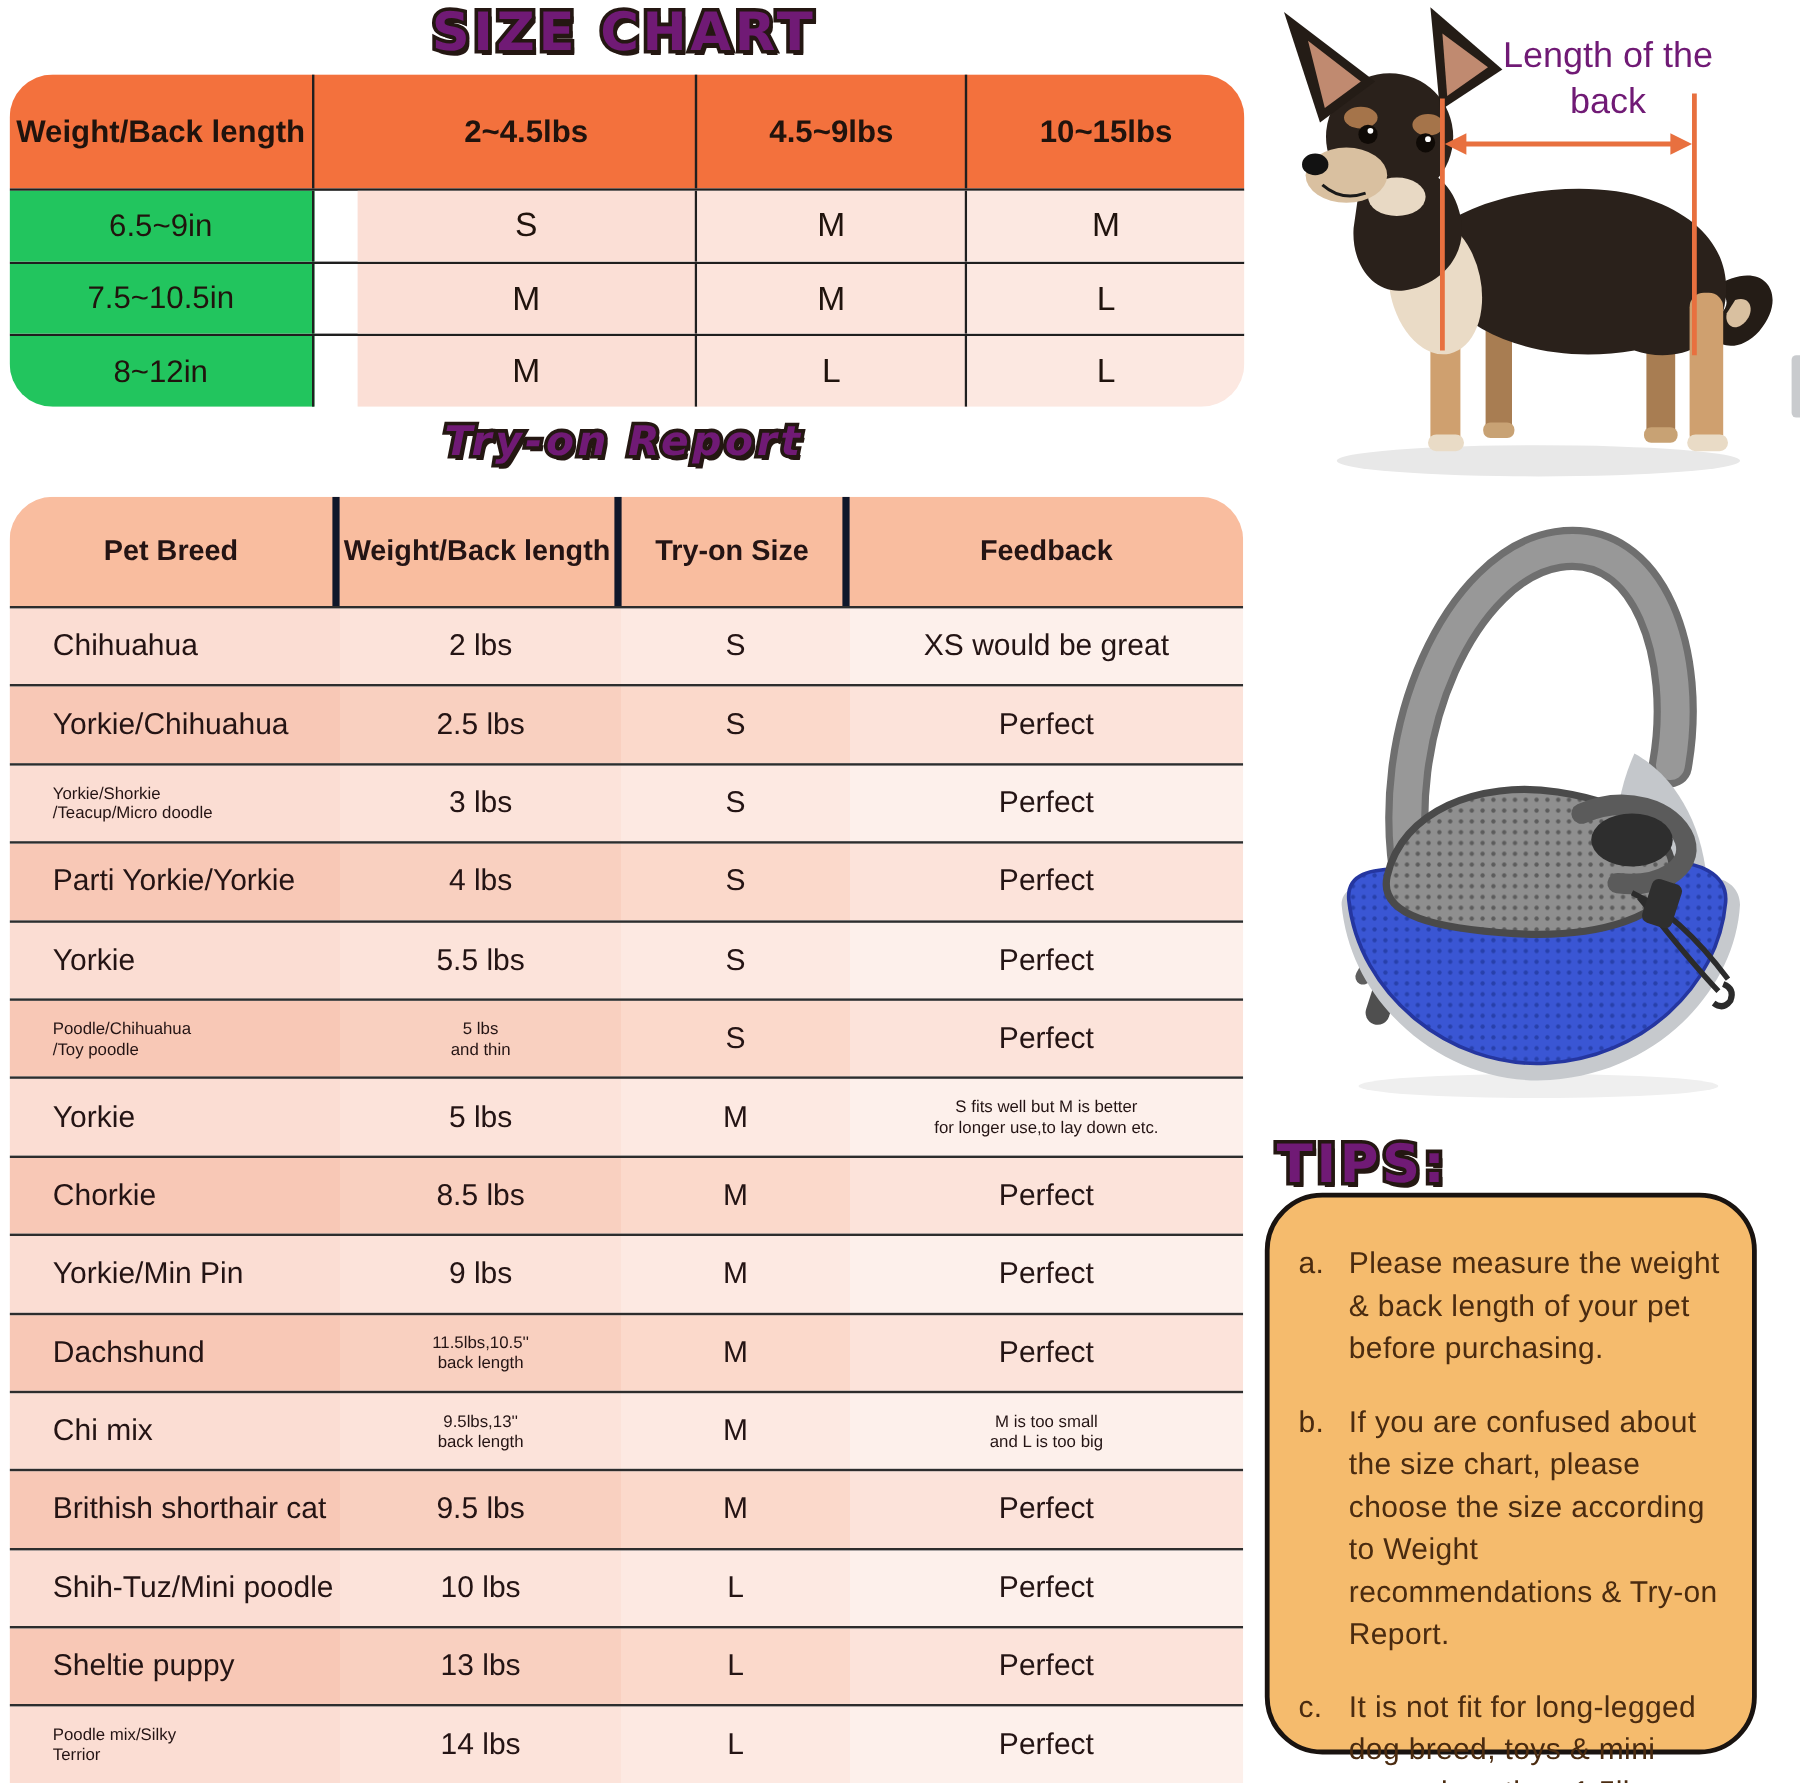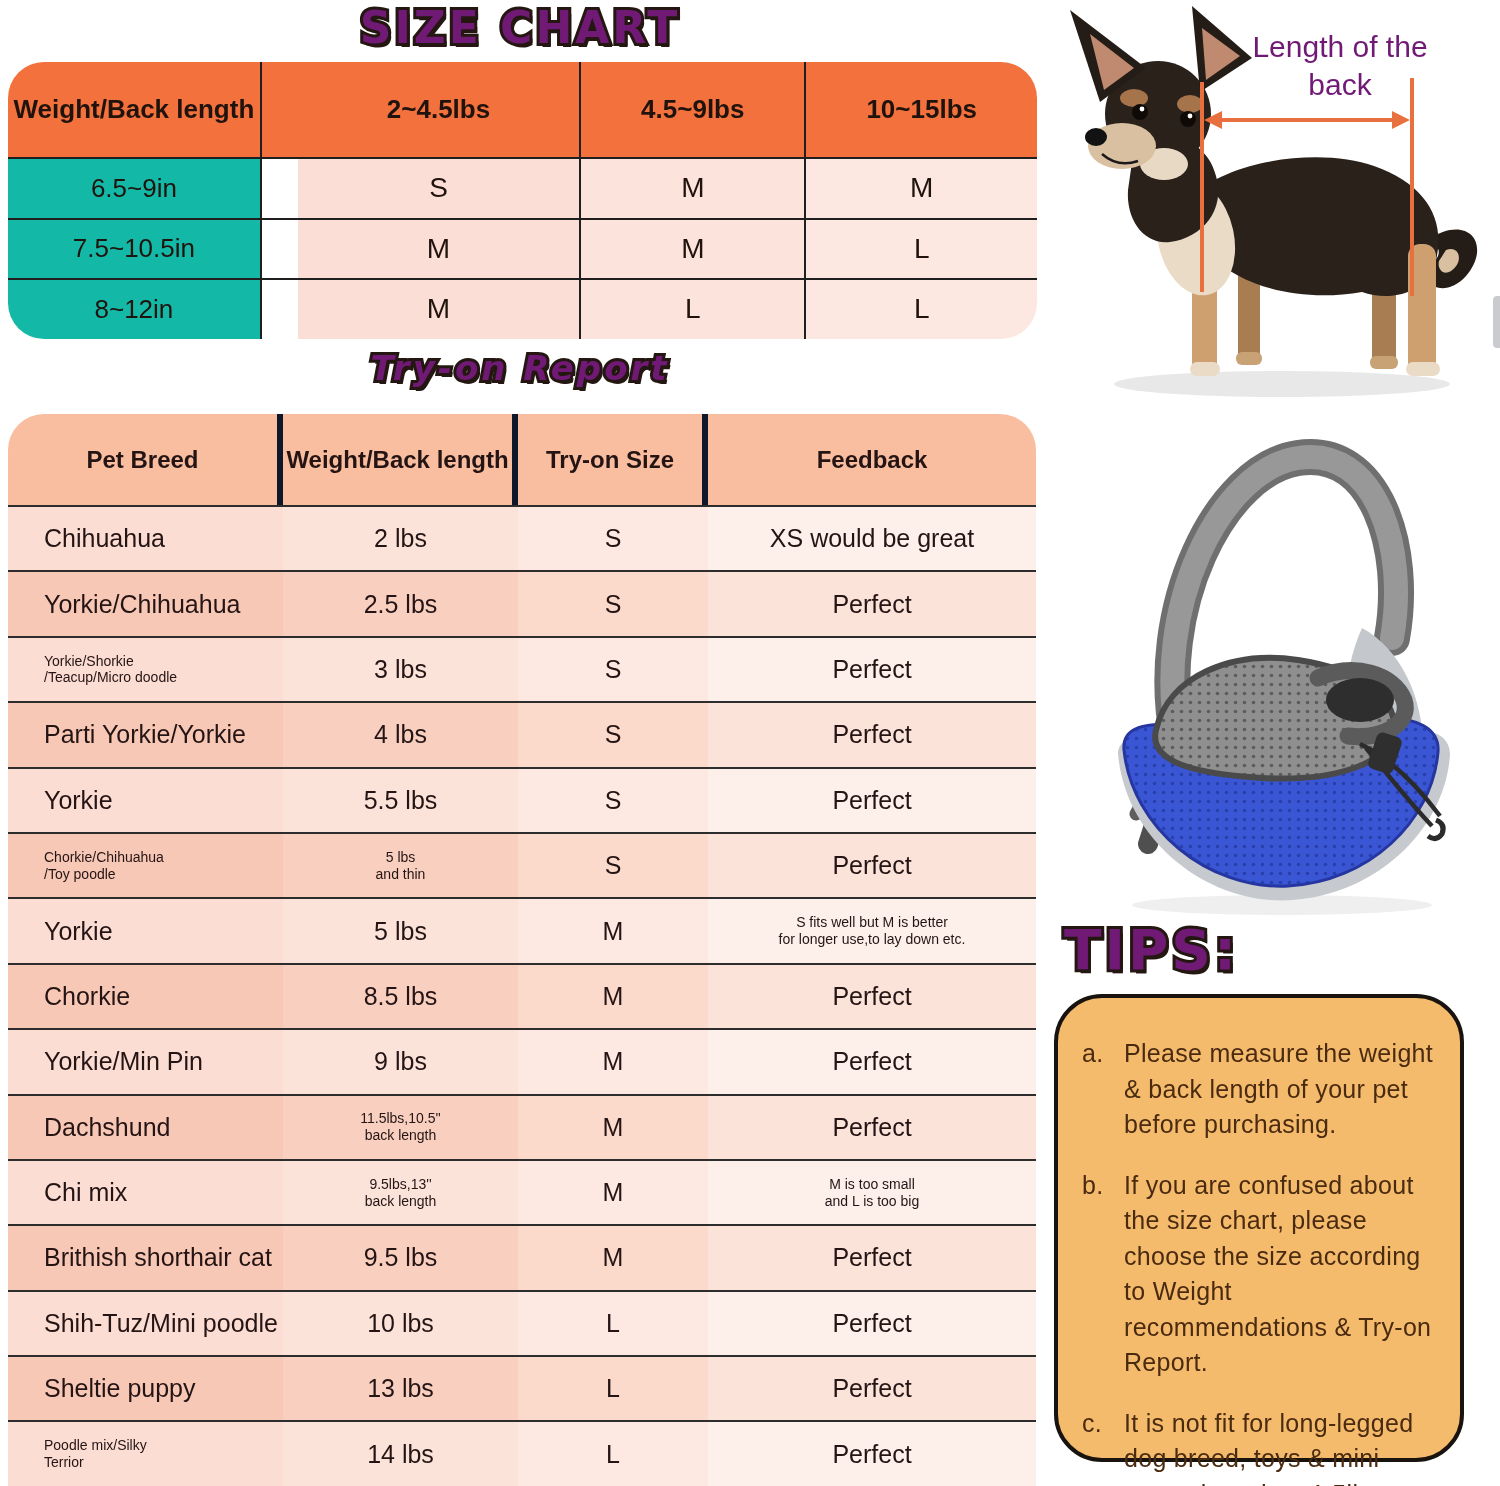--- a/index.html
+++ b/index.html
@@ -13,34 +13,34 @@
     font-weight:800;
     color:#701a75;
     -webkit-text-stroke:6px #241712;
     paint-order:stroke fill;
     text-shadow:3px 4px 0 #241712;
     letter-spacing:3px;
     white-space:nowrap;
   }
   .title-size   { position:absolute; left:0; top:2px;  width:1040px; text-align:center; font-size:44px; }
   .title-tryon  { position:absolute; left:0; top:348px; width:1040px; text-align:center; font-size:34px;font-style:italic; }
-  .title-tips   { position:absolute; left:1064px; top:918px; font-size:55px; }
+  .title-tips   { position:absolute; left:1064px; top:945px; font-size:44px; }
 
   
   .size-table {
     position:absolute; left:8px; top:62px; width:1029px; height:277px;
     border-radius:36px; overflow:hidden; font-size:26px; color:#20130d;
   }
   .sc-header { display:flex; height:95px; background:#f3713d; font-weight:600; }
   .sc-header .sc-cell { border-right:2px solid #1f1f1f; }
   .sc-header .sc-cell:last-child { border-right:none; }
   .sc-cell { display:flex; align-items:center; justify-content:center; text-align:center; }
   .sc-c0 { width:275px; } .sc-c1 { width:307px;margin-left:36px; } .sc-c2 { width:244px; } .sc-c3 { width:250px; }
   .sc-row { display:flex; height:60.6px; border-top:2px solid #1f1f1f; }
-  .sc-row .sc-label { background:#14b8a6; border-right:2px solid #1f1f1f; }
+  .sc-row .sc-label { background:#22c55e; border-right:2px solid #1f1f1f; }
   .sc-row .sc-val   { border-right:2px solid #1f1f1f; font-size:28px; }
   .sc-row .sc-val:last-child { border-right:none; }
   .sc-row .v0 { background:#fbdfd6; } .sc-row .v1 { background:#fce4dc; } .sc-row .v2 { background:#fce8e1; }
 
   
   .tryon-table {
     position:absolute; left:8px; top:414px; width:1028px; height:1072px;
     border-radius:36px 36px 0 0; overflow:hidden; color:#241414;
   }
   .tr-header { display:flex; height:91px; background:#f9bd9f; font-weight:700; font-size:24px; }
@@ -145,21 +145,21 @@
           <div class="tr-cell tr-c2">S</div>
           <div class="tr-cell tr-c3">Perfect</div>
         </div>
         <div class="tr-row">
           <div class="tr-cell tr-c0">Yorkie</div>
           <div class="tr-cell tr-c1">5.5 lbs</div>
           <div class="tr-cell tr-c2">S</div>
           <div class="tr-cell tr-c3">Perfect</div>
         </div>
         <div class="tr-row">
-          <div class="tr-cell tr-c0 two-line">Chorkie/Chihuahua
+          <div class="tr-cell tr-c0 two-line">Poodle/Chihuahua
 /Toy poodle</div>
           <div class="tr-cell tr-c1 two-line">5 lbs
 and thin</div>
           <div class="tr-cell tr-c2">S</div>
           <div class="tr-cell tr-c3">Perfect</div>
         </div>
         <div class="tr-row">
           <div class="tr-cell tr-c0">Yorkie</div>
           <div class="tr-cell tr-c1">5 lbs</div>
           <div class="tr-cell tr-c2">M</div>

